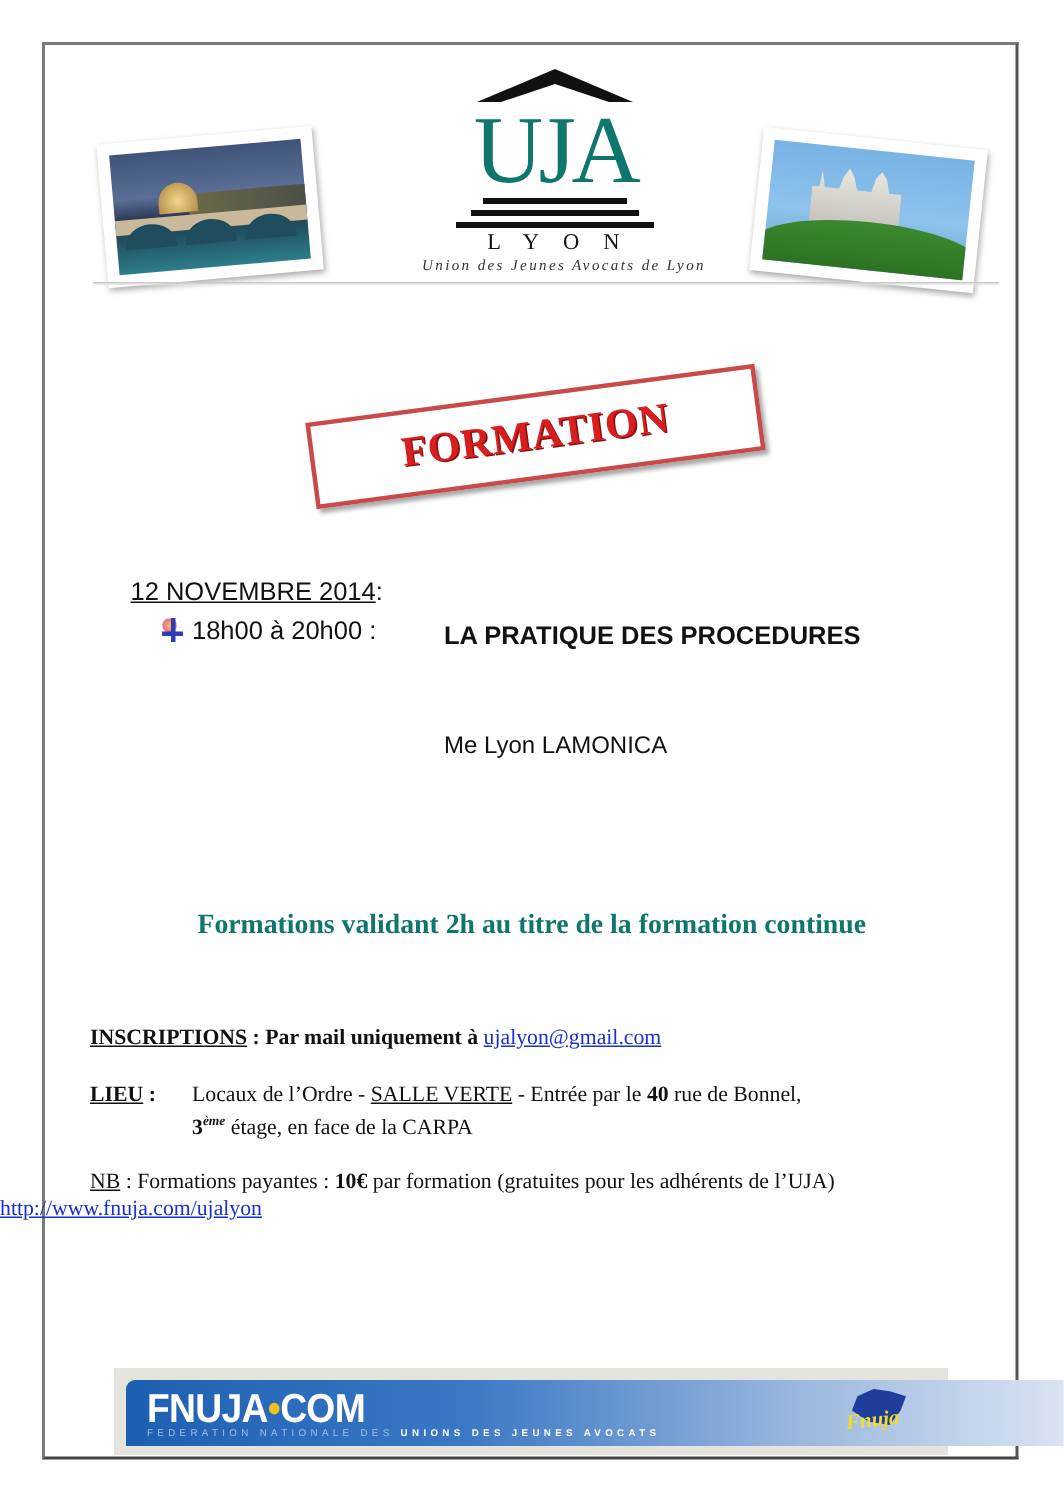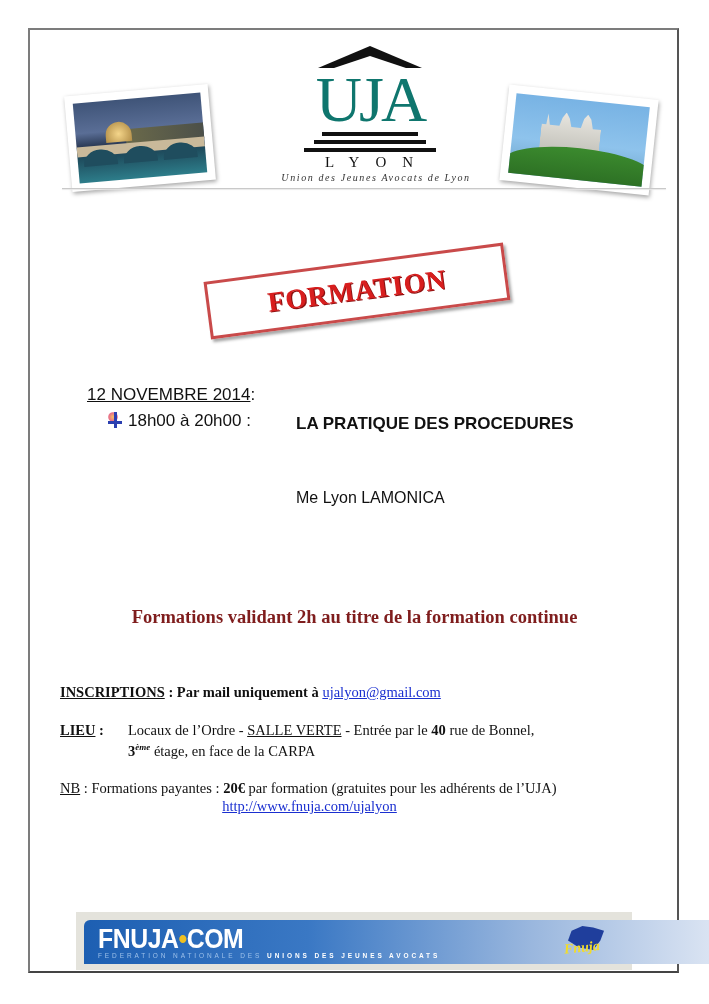--- a/index.html
+++ b/index.html
@@ -38,33 +38,33 @@
   .event-date .u { text-decoration: underline; }
   .bullet { position: absolute; left: 108px; top: 412px; width: 14px; height: 16px; }
   .bullet .v { position: absolute; left: 6px; top: 0; width: 3px; height: 16px; background: #2b3fb0; }
   .bullet .h { position: absolute; left: 0; top: 9px; width: 14px; height: 3px; background: #2b3fb0; }
   .bullet .glow { position: absolute; left: 0; top: 0; width: 10px; height: 10px; background: radial-gradient(circle, #f0b040, #e24a6a 60%, transparent 75%); opacity: 0.8; }
   .event-time { position: absolute; left: 128px; top: 411px; font-family: "Liberation Sans", sans-serif; font-size: 17px; color: #111; }
   .event-title { position: absolute; left: 296px; top: 411px; font-family: "Liberation Sans", sans-serif; font-weight: bold; font-size: 17px; line-height: 25px; color: #111; }
   .event-speaker { position: absolute; left: 296px; top: 489px; font-family: "Liberation Sans", sans-serif; font-size: 16px; color: #111; }
 
   
-  .validation { position: absolute; left: 0; top: 607px; width: 709px; text-align: center; font-family: "Liberation Serif", serif; font-weight: bold; font-size: 18.5px; color: #7f1d1d; }
+  .validation { position: absolute; left: 0; top: 607px; width: 709px; text-align: center; font-family: "Liberation Serif", serif; font-weight: bold; font-size: 18.5px; color: #0f766e; }
   .info { font-family: "Liberation Serif", serif; font-size: 14.5px; color: #111; font-weight: bold; }
   .info .plain { font-weight: normal; }
   .info .u { text-decoration: underline; }
   .info a { color: #1a2fd0; text-decoration: underline; font-weight: normal; }
   .inscriptions { position: absolute; left: 60px; top: 684px; }
   .lieu { position: absolute; left: 60px; top: 722px; }
   .lieu-label { position: absolute; left: 0; top: 0; white-space: nowrap; }
   .lieu-l1 { position: absolute; left: 68px; top: 0; white-space: nowrap; }
   .lieu-l2 { position: absolute; left: 68px; top: 20px; white-space: nowrap; }
   .lieu sup { font-size: 9px; font-style: italic; }
   .nb { position: absolute; left: 60px; top: 780px; white-space: nowrap; }
-  .nb-link { position: absolute; left: 0; top: 798px; width: 619px; text-align: center; font-family: "Liberation Serif", serif; font-size: 14.5px; }
+  .nb-link { position: absolute; left: 0; top: 798px; width: 619px; font-family: "Liberation Serif", serif; font-size: 14.5px; }
   .nb-link a { color: #1a2fd0; text-decoration: underline; }
 
   
   .banner-frame { position: absolute; left: 76px; top: 912px; width: 556px; height: 58px; background: #e4e3dc; }
   .banner { position: absolute; left: 84px; top: 920px; width: 640px; height: 44px; border-radius: 6px 6px 0 0; background: linear-gradient(90deg, #1d5fb2 0%, #3a78c4 35%, #9ab7de 70%, #dfe7f4 100%); overflow: hidden; }
   .banner-title { position: absolute; left: 14px; top: 4px; font-family: "Liberation Sans", sans-serif; font-weight: bold; font-size: 27px; color: #fff; letter-spacing: -0.5px; transform: scaleX(0.92); transform-origin: left; }
   .banner-title .dot { color: #f0c020; }
   .banner-sub { position: absolute; left: 14px; top: 32px; font-family: "Liberation Sans", sans-serif; font-size: 6.5px; letter-spacing: 2.9px; color: #9cc0ea; white-space: nowrap; }
   .banner-sub b { color: #fff; }
   .banner-logo { position: absolute; left: 478px; top: 4px; width: 50px; height: 36px; }
@@ -127,21 +127,21 @@
   <span class="u">INSCRIPTIONS</span><span> : </span><span>Par mail uniquement à </span><a href="#">ujalyon@gmail.com</a>
 </div>
 
 <div class="info lieu">
   <div class="lieu-label"><span class="u">LIEU</span><span> :</span></div>
   <div class="lieu-l1"><span class="plain">Locaux de l’Ordre - </span><span class="plain u">SALLE VERTE</span><span class="plain"> - Entrée par le </span><span>40</span><span class="plain"> rue de Bonnel,</span></div>
   <div class="lieu-l2"><span>3</span><sup>ème</sup><span class="plain"> étage, en face de la CARPA</span></div>
 </div>
 
 <div class="info nb">
-  <span class="u plain">NB</span><span class="plain"> : Formations payantes : </span><span>20€</span><span class="plain"> par formation (gratuites pour les adhérents de l’UJA)</span>
+  <span class="u plain">NB</span><span class="plain"> : Formations payantes : </span><span>10€</span><span class="plain"> par formation (gratuites pour les adhérents de l’UJA)</span>
 </div>
 <div class="nb-link"><a href="#">http://www.fnuja.com/ujalyon</a></div>
 
 <div class="banner-frame"></div>
 <div class="banner">
   <div class="banner-title"><span>FNUJA</span><span class="dot">•</span><span>COM</span></div>
   <div class="banner-sub"><span>FEDERATION NATIONALE DES </span><b>UNIONS DES JEUNES AVOCATS</b></div>
   <div class="banner-logo">
     <div class="map-shape"></div>
     <div class="fnuja-script">Fnuja</div>

